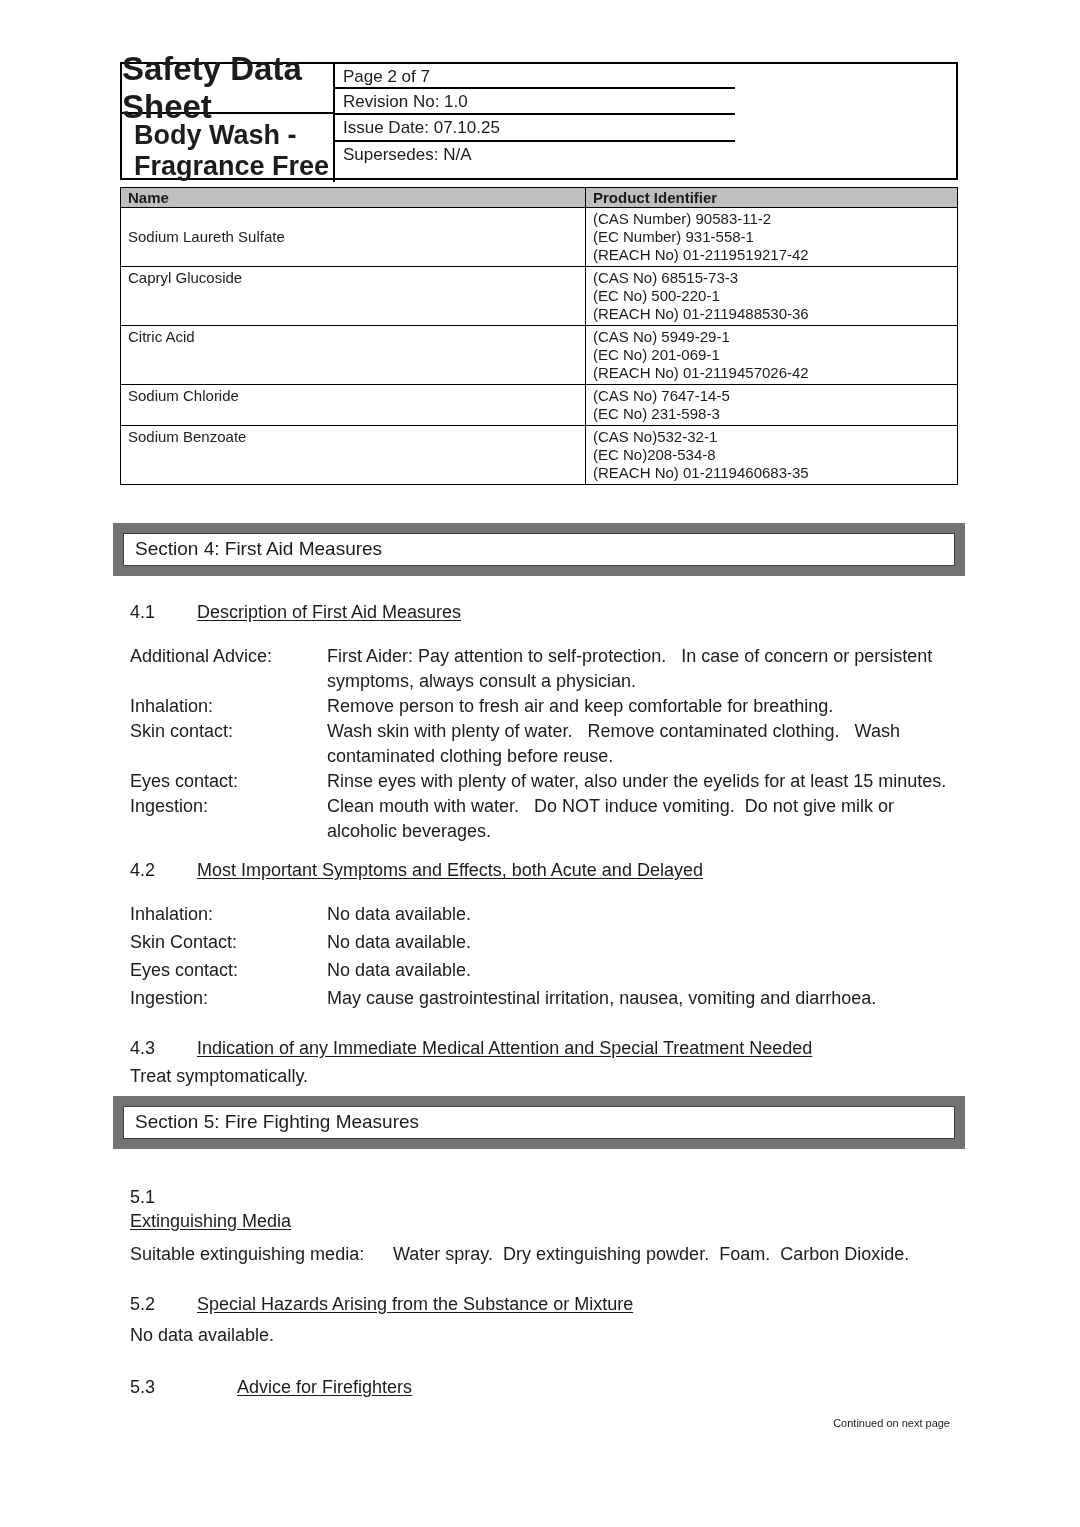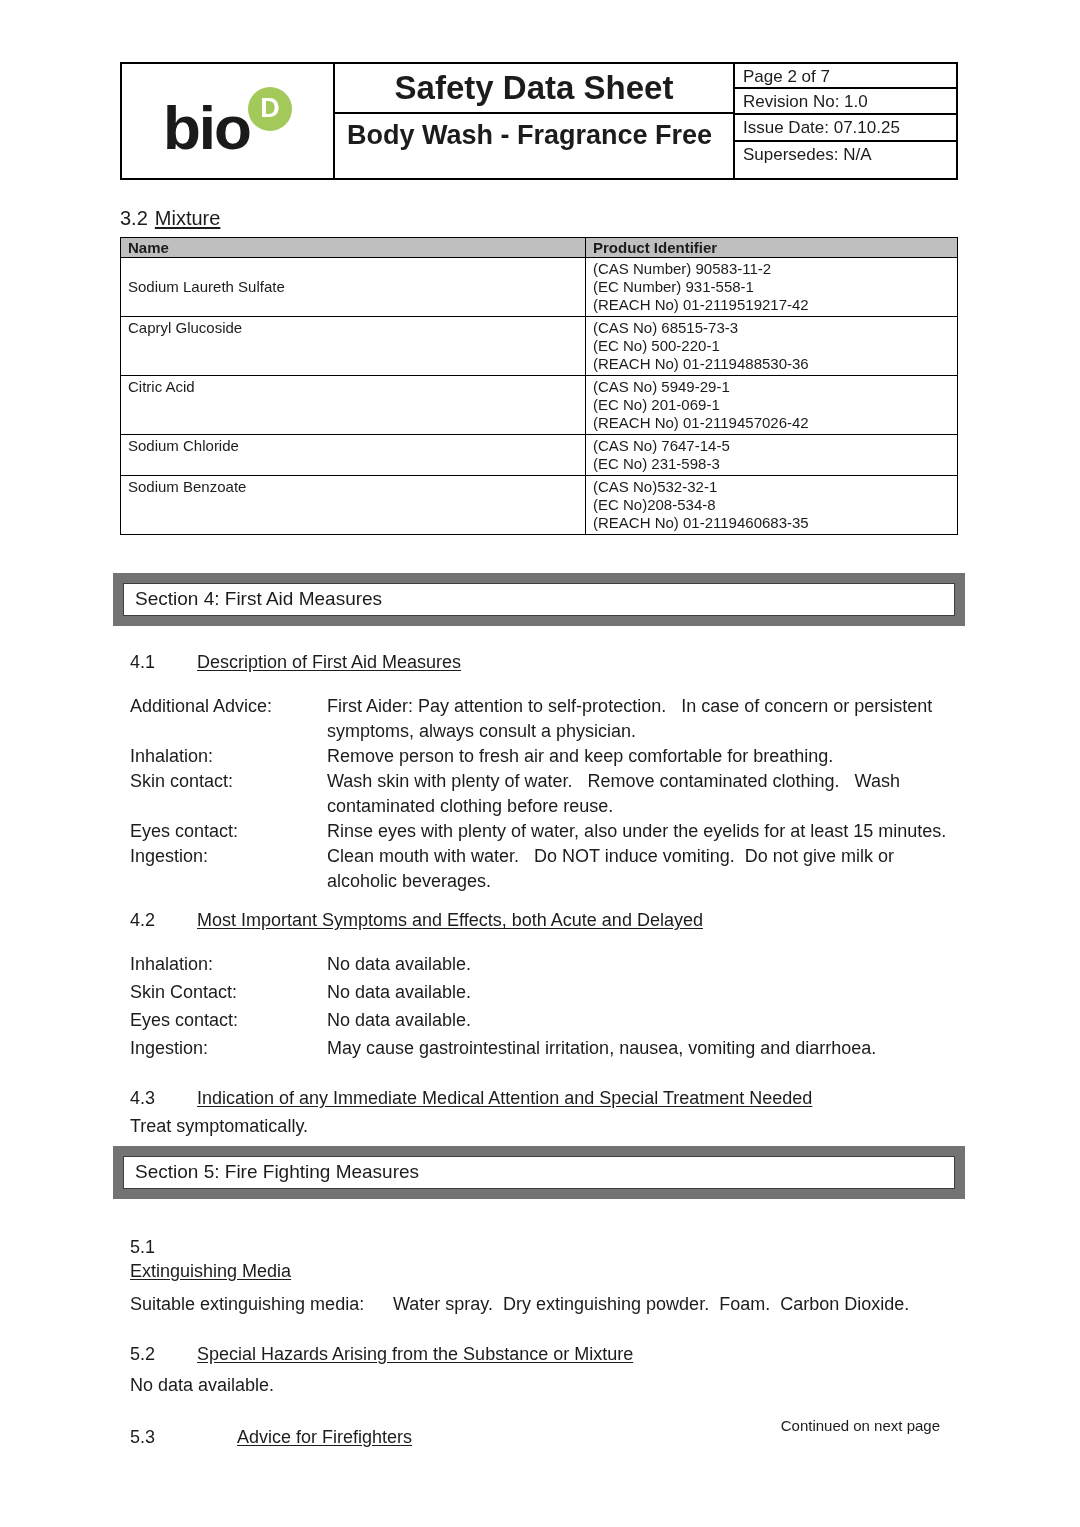--- a/index.html
+++ b/index.html
@@ -78,50 +78,41 @@
   .lh25 .entry { line-height: 25px; }
   .spaced .entry { line-height: 24px; margin-bottom: 4px; }
 
   .plain-text { padding-left: 10px; margin-top: 4px; font-size: 18px; line-height: 24px; }
 
   .inline-row { display: flex; padding-left: 10px; margin-top: 9px; font-size: 18px; line-height: 24px; }
   .inline-label { width: 263px; flex-shrink: 0; }
   .inline-text { white-space: pre-wrap; }
 
   
-  .footer { position: absolute; top: 1417px; right: 140px; font-size: 15px; color: #1c1c1c; }
+  .footer { position: absolute; top: 1417px; right: 130px; font-size: 11px; color: #1c1c1c; }
 </style>
 </head>
 <body>
 
 <div class="page">
   <div class="content">
 
     <div class="header-table">
-      <div class="logo-cell">
-        <div class="logo">
-          <span class="logo-text">bio</span>
-          <span class="logo-badge">D</span>
-        </div>
-      </div>
       <div class="title-cell">
         <div class="title-main">Safety Data Sheet</div>
         <div class="title-sub">Body Wash - Fragrance Free</div>
       </div>
       <div class="meta-cell">
         <div class="meta-row">Page 2 of 7</div>
         <div class="meta-row">Revision No: 1.0</div>
         <div class="meta-row">Issue Date: 07.10.25</div>
         <div class="meta-row">Supersedes: N/A</div>
       </div>
     </div>
 
-    <div class="mix-heading">
-      <span class="num">3.2</span><span class="underline">Mixture</span>
-    </div>
 
     <table class="mix-table">
       <thead>
         <tr>
           <th class="col-name">Name</th>
           <th>Product Identifier</th>
         </tr>
       </thead>
       <tbody>
         <tr>

